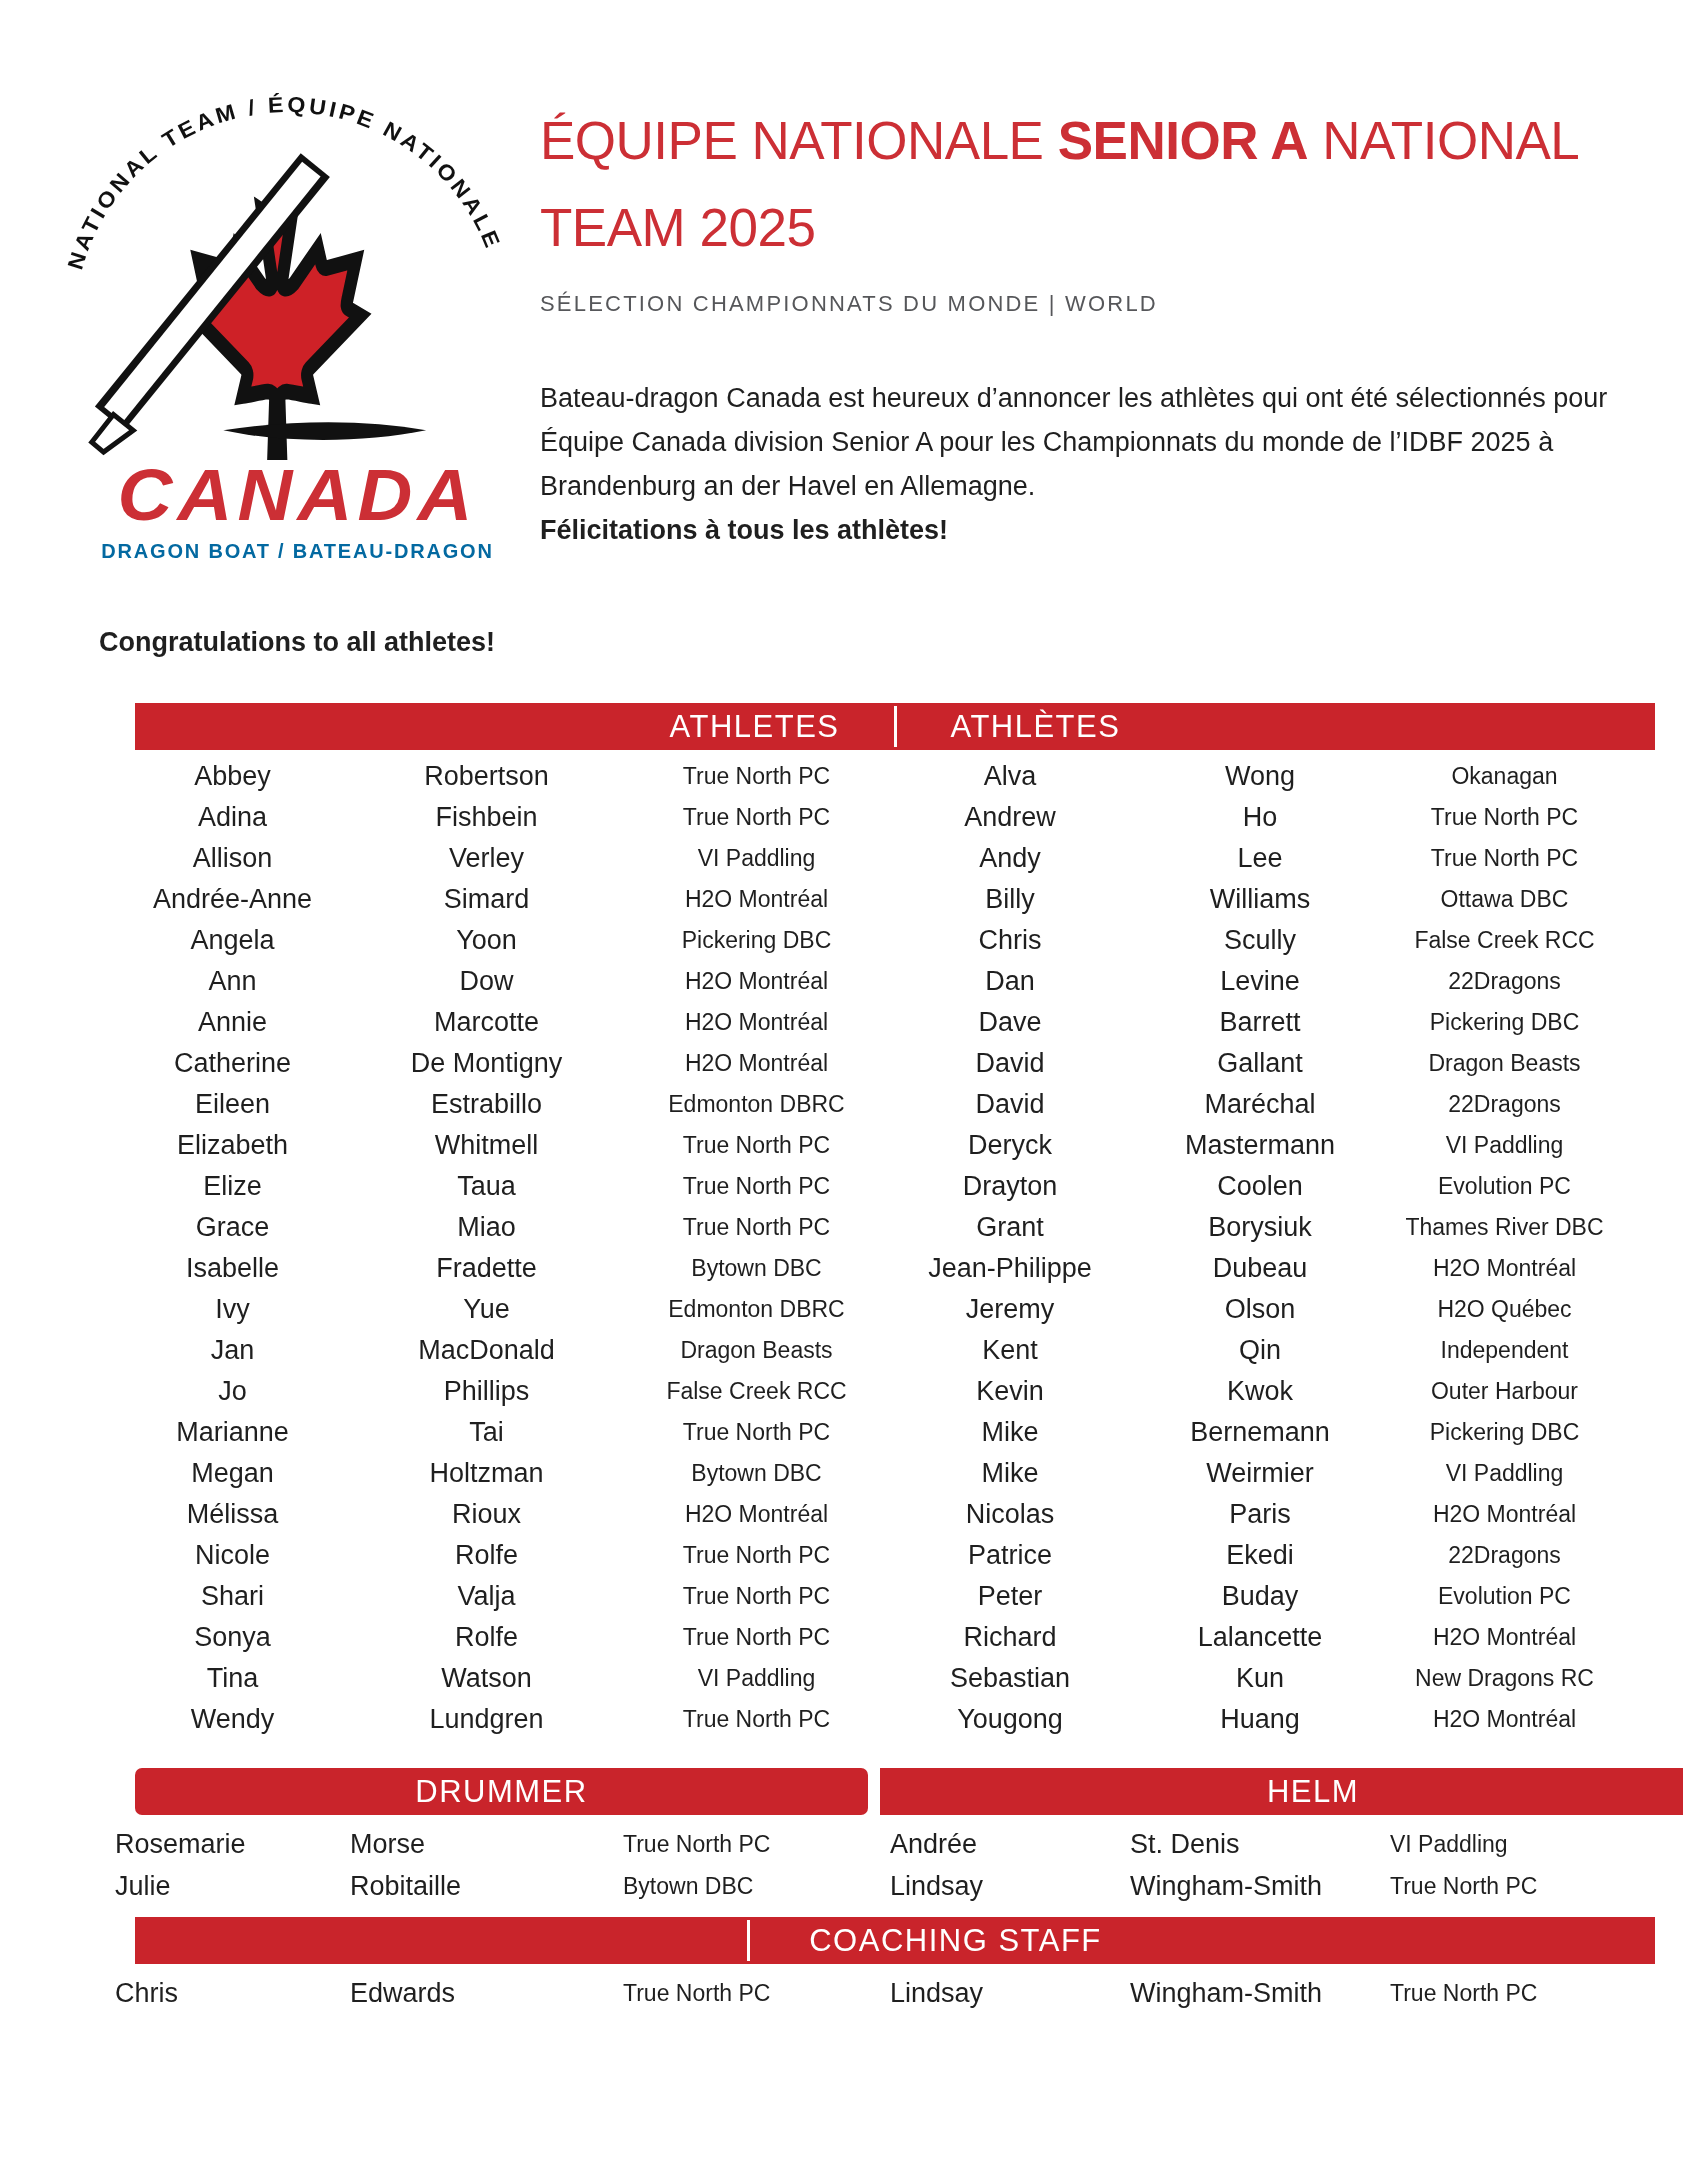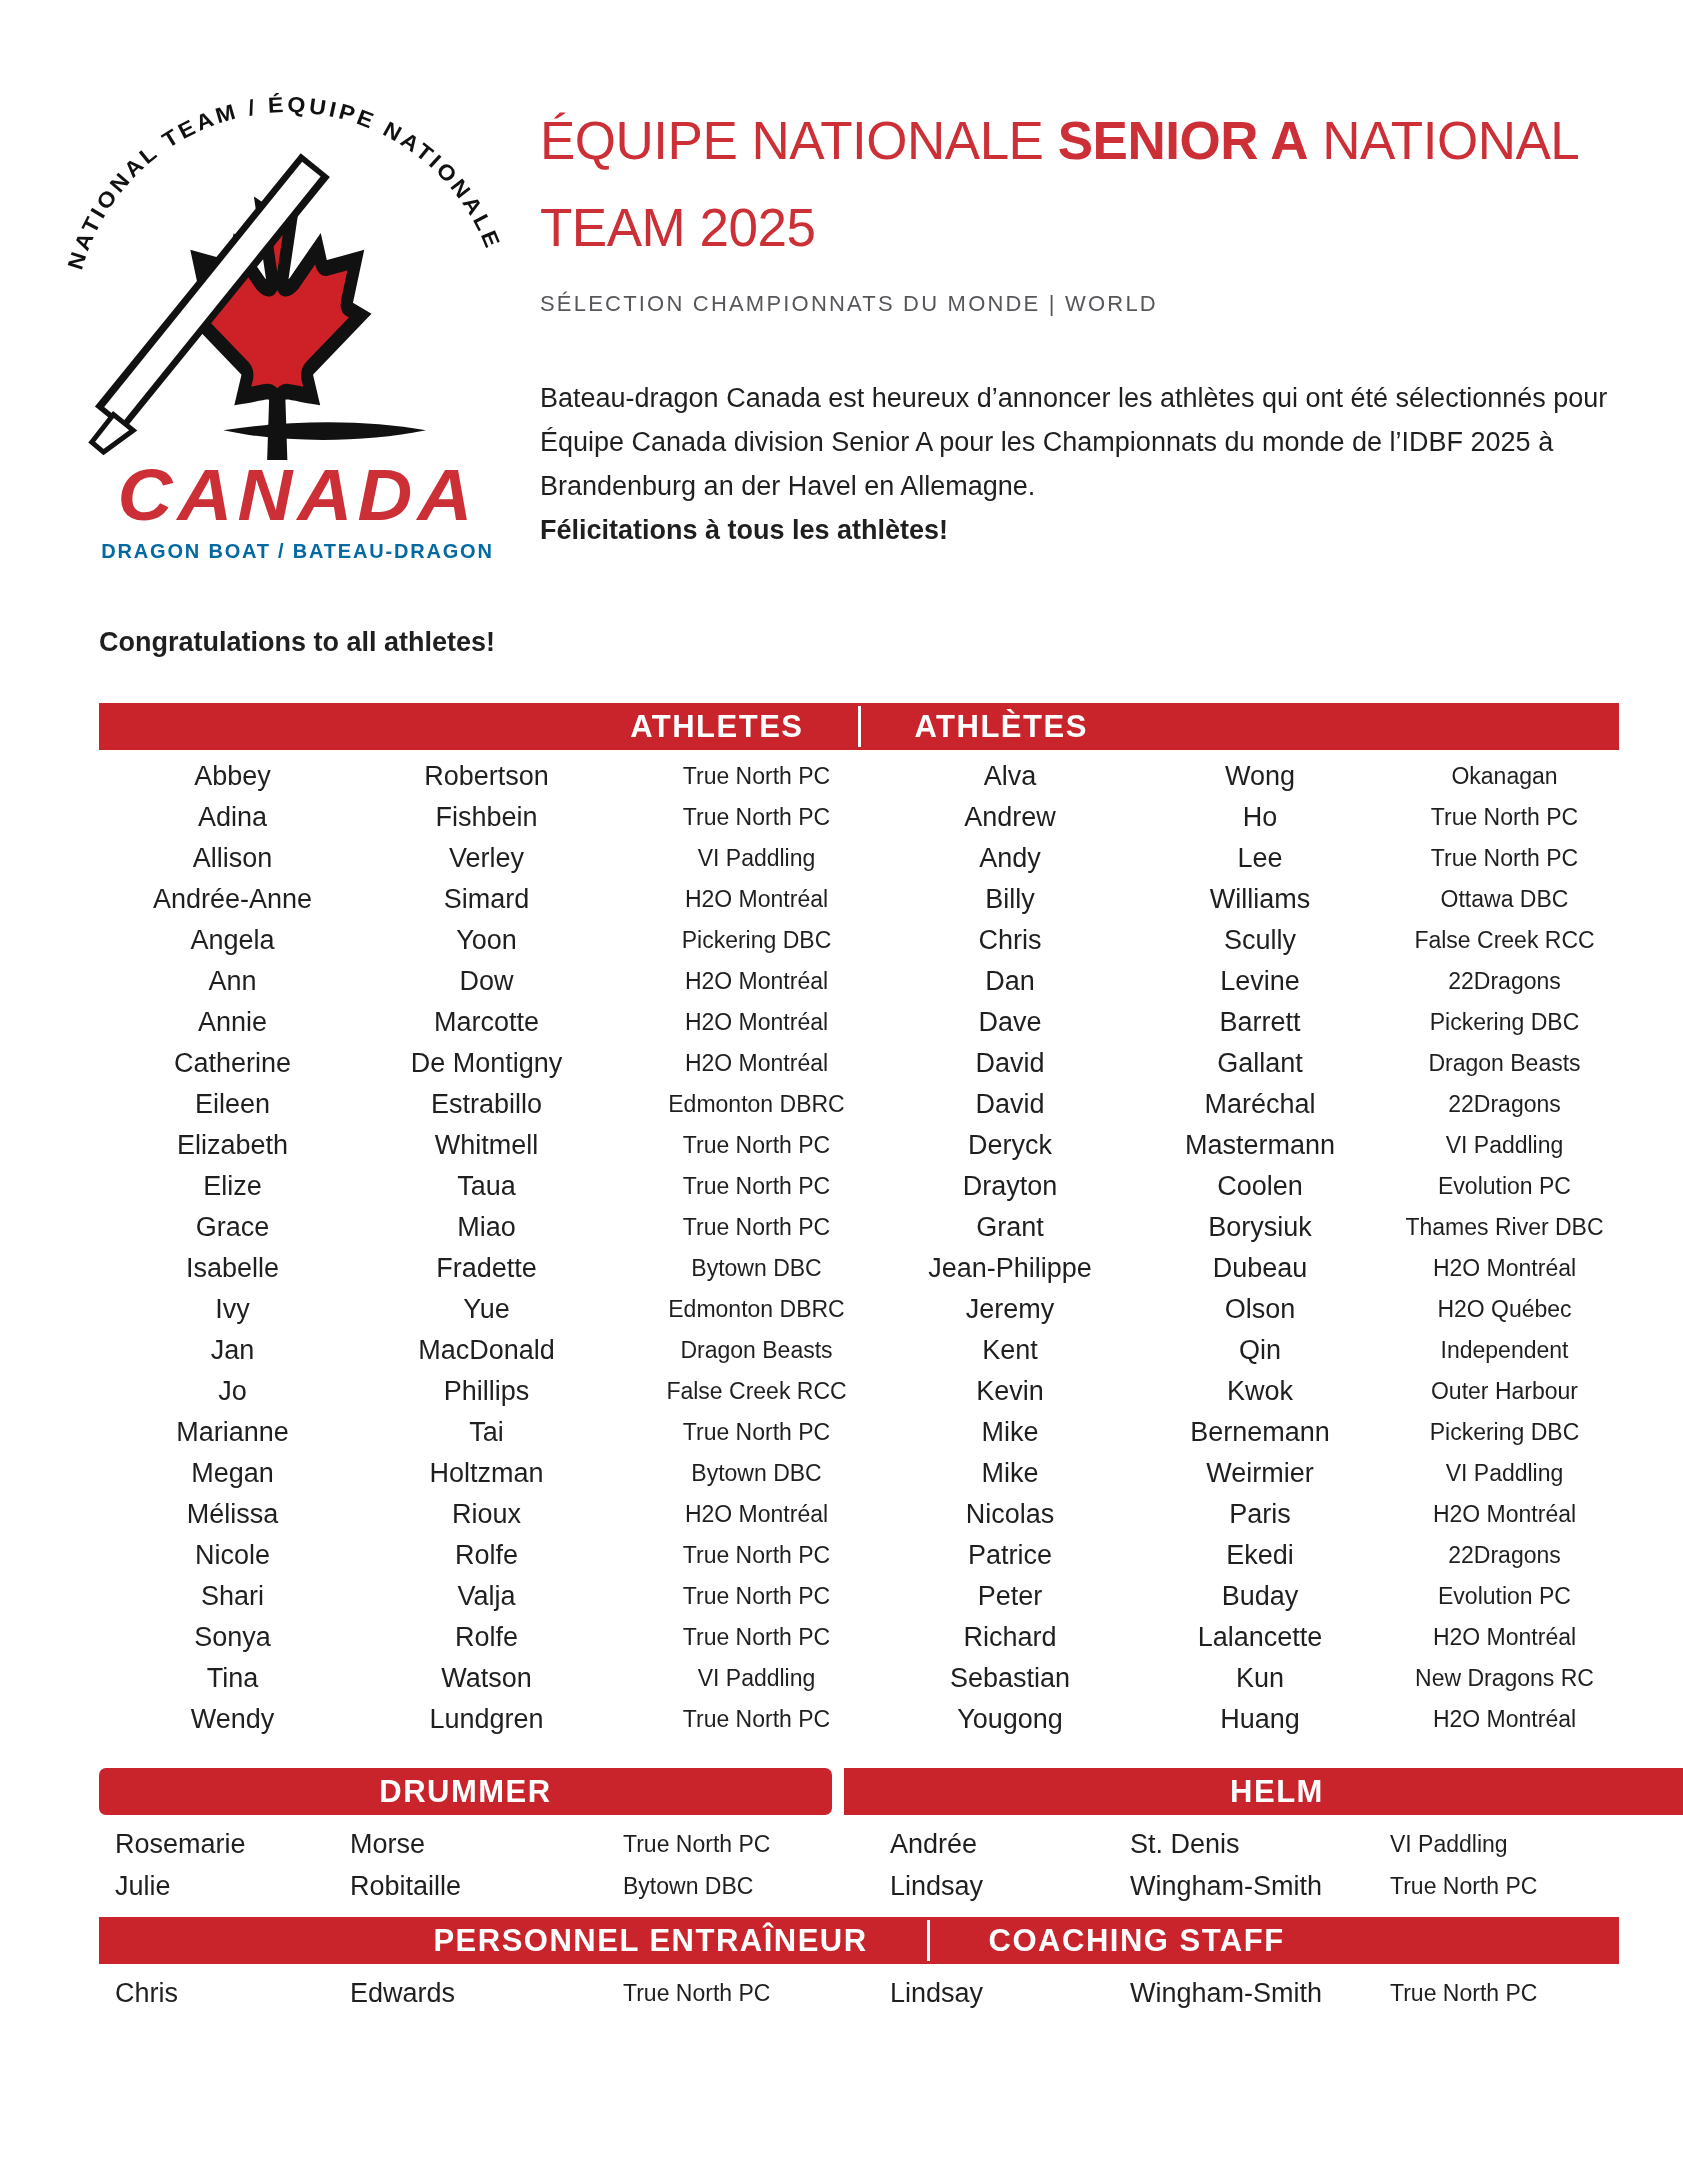--- a/index.html
+++ b/index.html
@@ -35,21 +35,21 @@
     font-size:22px;font-weight:normal;letter-spacing:2.2px;line-height:57px;}
   .intro-fr{position:absolute;top:279px;left:0;width:1099px;
     font-size:27px;line-height:44px;}
   .intro-bold{font-weight:bold;}
   
   .intro-en{position:absolute;left:99px;top:576px;width:1530px;
     font-size:27px;line-height:44px;}
   
   .bar{position:absolute;height:47px;background:var(--red);color:#fff;
     display:flex;align-items:center;justify-content:center;
-    font-size:31px;font-weight:bold;letter-spacing:1.5px;}
+    font-size:31px;font-weight:normal;letter-spacing:1.5px;margin-left:36px;}
   .bar .divider{width:3px;height:41px;background:#fff;margin:0 54px;}
   .bar-athletes{left:99px;top:703px;width:1520px;}
   .bar-drummer{left:99px;top:1768px;width:733px;border-radius:7px;}
   .bar-helm{left:844px;top:1768px;width:866px;}
   .bar-coaching{left:99px;top:1917px;width:1520px;}
   .bar-coaching .divider{margin:0 59px;}
   
   .roster{position:absolute;left:99px;width:1520px;}
   .roster-athletes{top:756px;text-align:center;}
   .roster-crew{top:1823px;}
@@ -331,21 +331,20 @@
       <span class="cell">Julie</span>
       <span class="cell">Robitaille</span>
       <span class="cell club">Bytown DBC</span>
       <span class="cell">Lindsay</span>
       <span class="cell">Wingham-Smith</span>
       <span class="cell club">True North PC</span>
     </div>
   </div>
 
 <div class="bar bar-coaching">
-  <span>PERSONNEL ENTRAÎNEUR</span>
   <span class="divider"></span>
   <span>COACHING STAFF</span>
 </div>
 
 <div class="roster roster-coach">
     <div class="row">
       <span class="cell">Chris</span>
       <span class="cell">Edwards</span>
       <span class="cell club">True North PC</span>
       <span class="cell">Lindsay</span>

